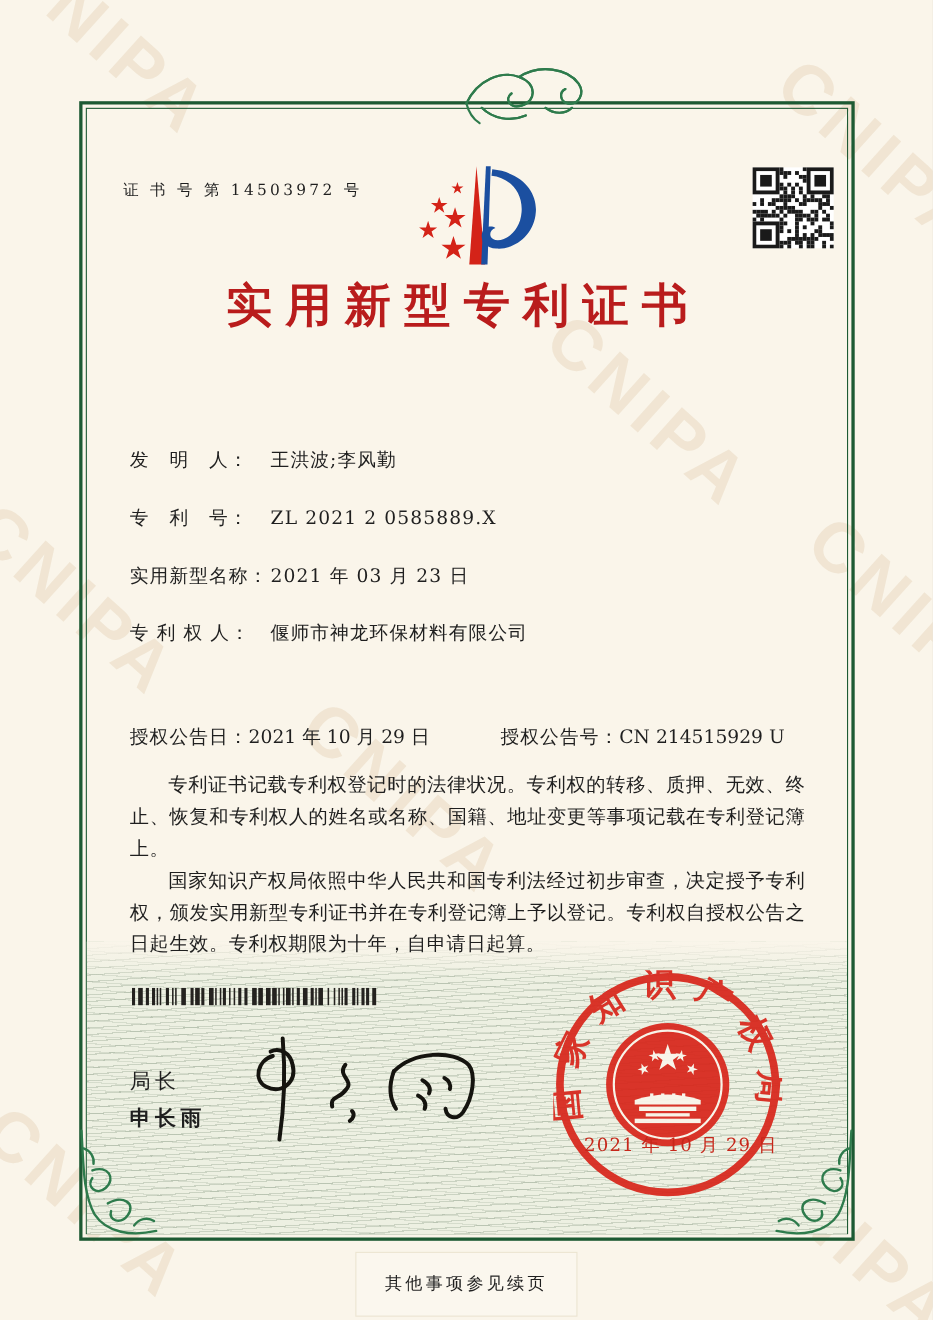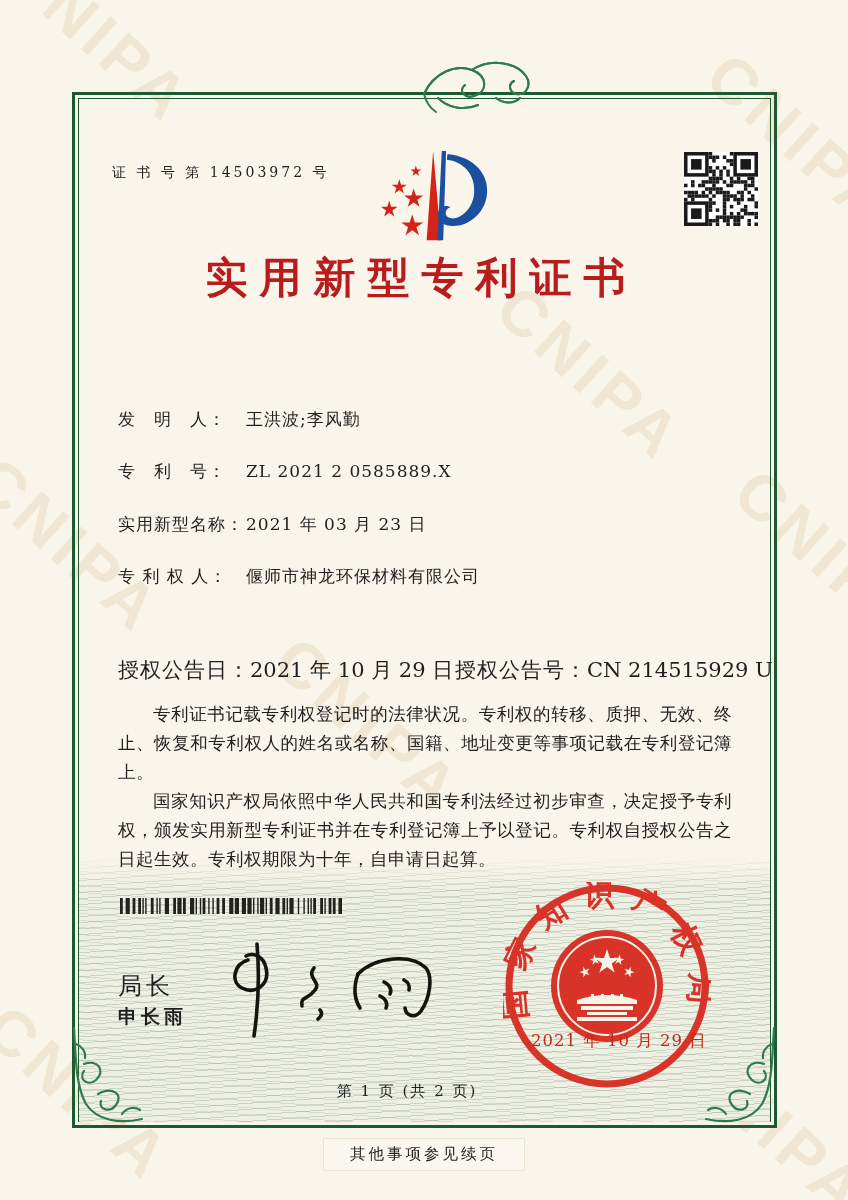--- a/index.html
+++ b/index.html
@@ -36,40 +36,40 @@
   .cert-no{position:absolute;left:112px;top:164px;font-size:14px;letter-spacing:3px;}
   .logo{position:absolute;left:346px;top:140px;width:144px;height:110px;}
   .qr{position:absolute;left:684px;top:152px;width:74px;height:74px;}
   .title{
     position:absolute;left:72px;top:250px;width:699px;text-align:center;
     font-size:42px;font-weight:bold;letter-spacing:12px;color:#b91c1c;
   }
   .field-row{position:absolute;left:118px;width:648px;display:flex;font-size:17px;line-height:24px;}
   .field-row .lbl{flex:none;width:128px;letter-spacing:1px;}
   .field-row .val{flex:1;letter-spacing:1px;}
-  .auth-pair{position:absolute;display:flex;font-size:21px;line-height:24px;}
+  .auth-pair{position:absolute;display:flex;font-size:17px;line-height:24px;}
   .auth-pair .lbl{letter-spacing:1px;}
   .paras{
     position:absolute;left:118px;top:700px;width:614px;
     font-size:17.5px;line-height:29px;text-align:justify;letter-spacing:0.5px;
   }
   .paras p{margin:0;text-indent:2em;}
   .barcode{position:absolute;left:120px;top:898px;width:222px;height:16px;}
-  .officer-title{position:absolute;left:118px;top:970px;font-size:24px;letter-spacing:4px;}
+  .officer-title{position:absolute;left:118px;top:970px;font-size:19px;letter-spacing:4px;}
   .officer-name{position:absolute;left:118px;top:1004px;font-size:19px;letter-spacing:4px;font-weight:bold;}
   .signature{position:absolute;left:214px;top:938px;width:240px;height:104px;}
   .seal{position:absolute;left:503px;top:882px;width:208px;height:208px;opacity:0.92;}
   .seal-date{
     position:absolute;left:531px;top:1030px;width:176px;font-size:16.5px;
     color:#c6271a;letter-spacing:1px;white-space:nowrap;
   }
   .page-no{position:absolute;left:72px;top:1082px;width:670px;text-align:center;font-size:15px;letter-spacing:2px;}
   .note-box{
     position:absolute;left:424px;top:1138px;transform:translateX(-50%);
-    padding:5px 26px;font-size:15.5px;letter-spacing:3px;
+    padding:18px 26px;font-size:15.5px;letter-spacing:3px;
     background:#fbf7ee;border:1px solid #ece4d0;
   }
 </style>
 </head>
 <body>
 
 <div class="page">
 
   <svg width="0" height="0" style="position:absolute" aria-hidden="true">
     <defs>
@@ -421,17 +421,16 @@
           <rect x="-30" y="31" width="60" height="4"></rect>
           <rect x="-16" y="8" width="3" height="5"></rect>
           <rect x="-6" y="8" width="3" height="5"></rect>
           <rect x="4" y="8" width="3" height="5"></rect>
           <rect x="13" y="8" width="3" height="5"></rect>
         </g>
       </g>
     </svg>
     <div class="seal-date">2021 年 10 月 29 日</div>
 
-    <div class="page-no">第 1 页 (共 2 页)</div>
     <div class="note-box">其他事项参见续页</div>
 
   </div>
 </div>
 
 </body></html>

